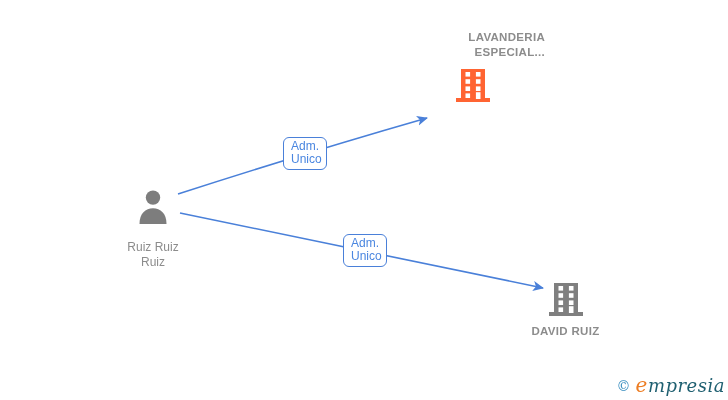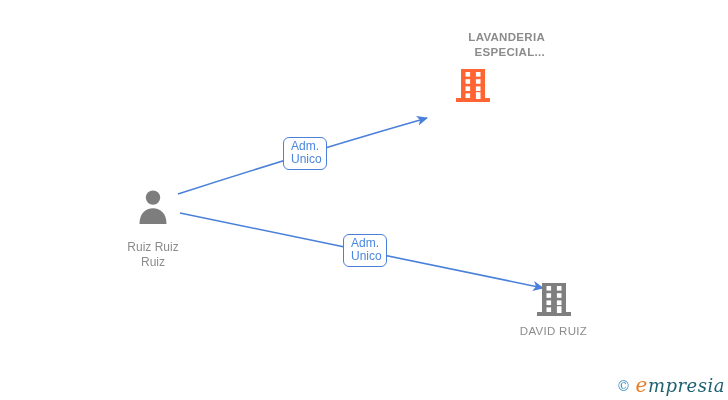--- a/index.html
+++ b/index.html
@@ -72,21 +72,21 @@
         <rect x="10.5" y="10.2" width="4.6" height="4.6"></rect>
         <rect x="20.9" y="10.2" width="4.6" height="4.6"></rect>
         <rect x="10.5" y="17.4" width="4.6" height="4.6"></rect>
         <rect x="20.9" y="17.4" width="4.6" height="4.6"></rect>
         <rect x="10.5" y="24.4" width="4.6" height="4.6"></rect>
         <rect x="20.9" y="23.2" width="4.6" height="6.8"></rect>
       </g>
     </svg>
   </div>
 
-  <div class="node" style="left:481px;top:283px;width:145px;">
+  <div class="node" style="left:493px;top:283px;width:145px;font-weight:bold;">
     <svg class="icon-wrap" width="36" height="33" viewBox="0 0 36 33">
       <g fill="#7f7f7f">
         <rect x="1" y="29" width="34" height="4"></rect>
         <rect x="6" y="0" width="24" height="30"></rect>
       </g>
       <g fill="#ffffff">
         <rect x="10.5" y="3" width="4.6" height="4.6"></rect>
         <rect x="20.9" y="3" width="4.6" height="4.6"></rect>
         <rect x="10.5" y="10.2" width="4.6" height="4.6"></rect>
         <rect x="20.9" y="10.2" width="4.6" height="4.6"></rect>

